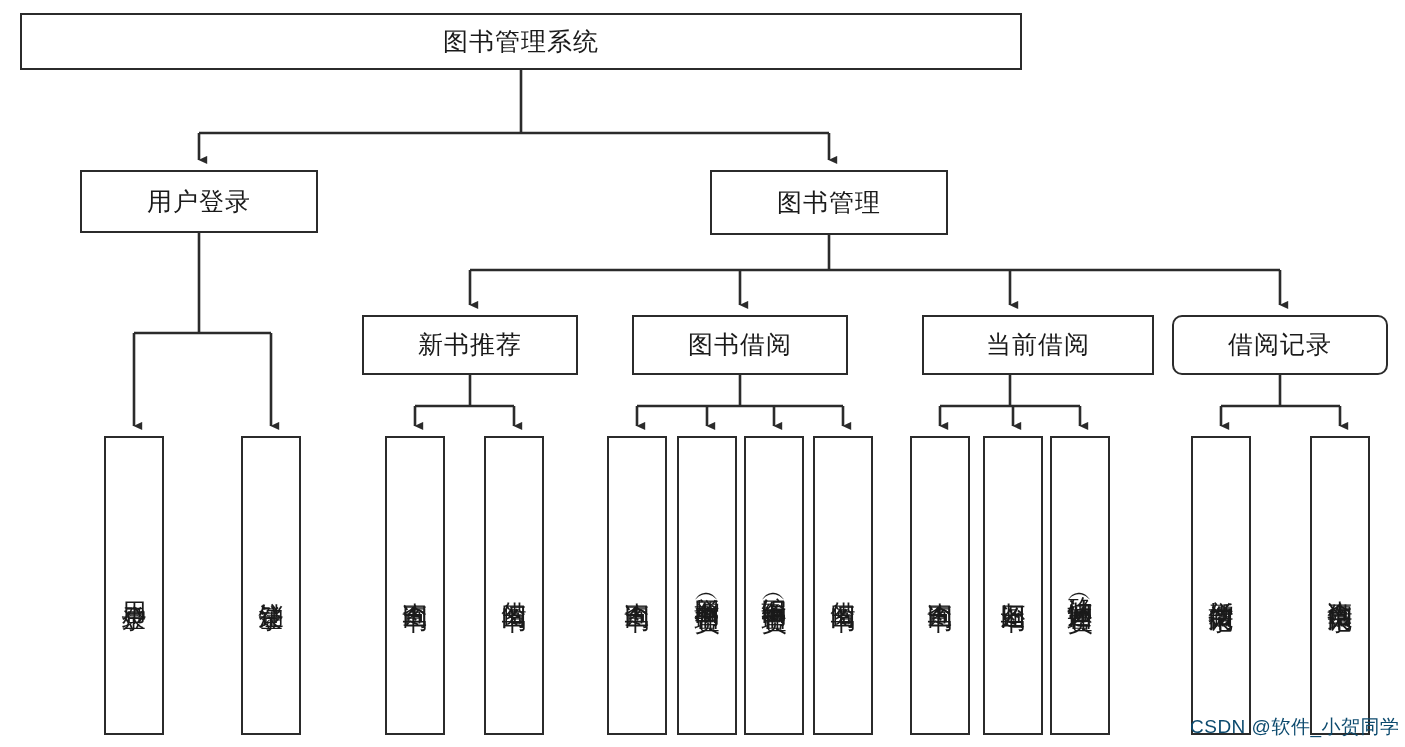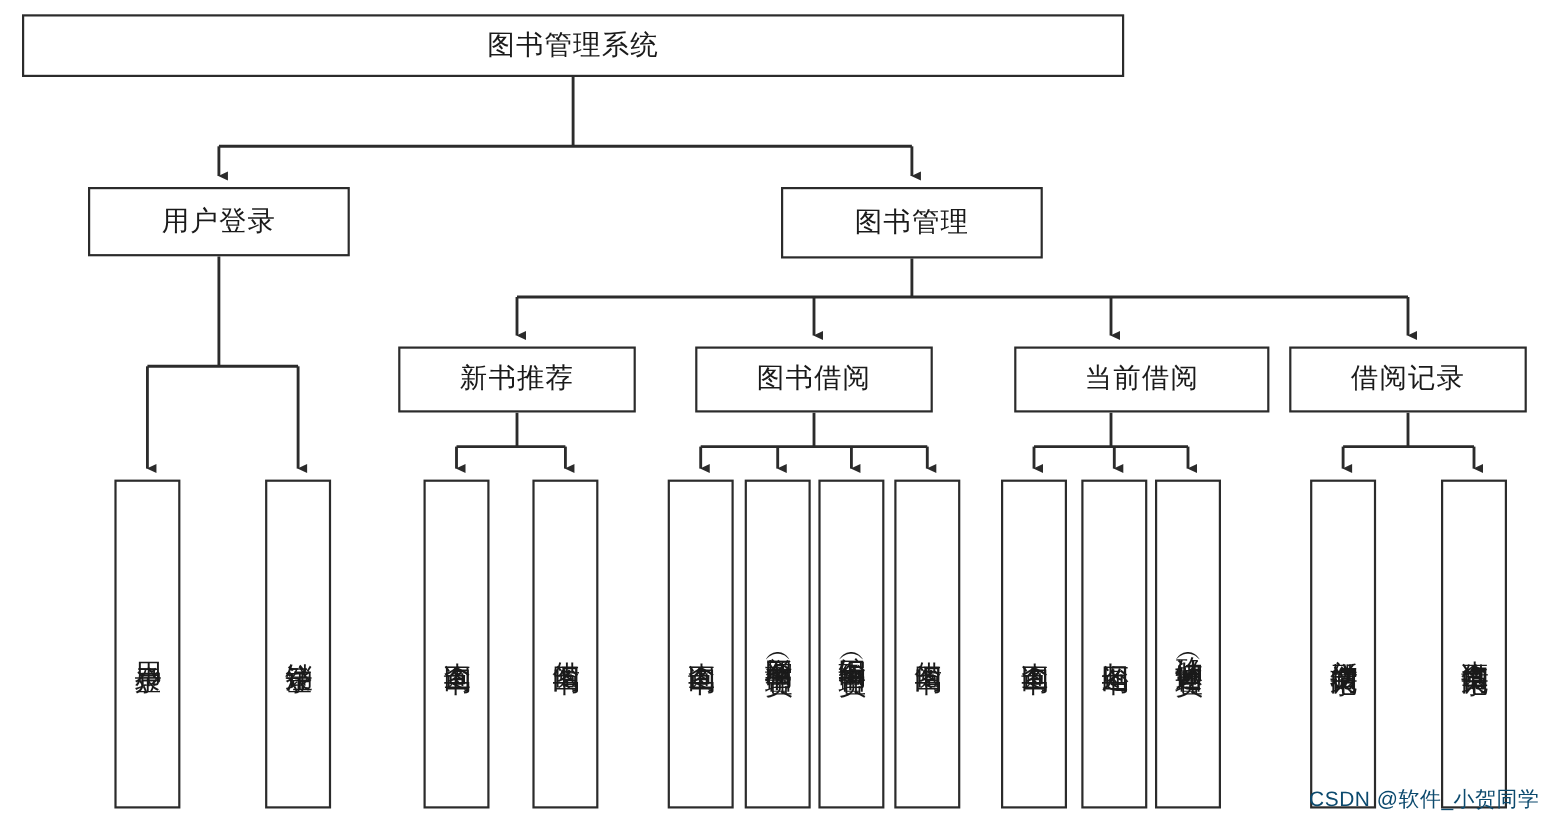--- a/index.html
+++ b/index.html
@@ -128,21 +128,21 @@
 
   <div class="node horiz" style="left: 362px; top: 315px; width: 216px; height: 60px;">
     <span class="label">新书推荐</span>
   </div>
   <div class="node horiz" style="left: 632px; top: 315px; width: 216px; height: 60px;">
     <span class="label">图书借阅</span>
   </div>
   <div class="node horiz" style="left: 902px; top: 315px; width: 232px; height: 60px; margin-left: 20px;">
     <span class="label">当前借阅</span>
   </div>
-  <div class="node horiz" style="left: 1172px; top: 315px; width: 216px; height: 60px;">
+  <div class="node horiz" style="left: 1172px; top: 315px; width: 216px; height: 60px; border-radius: 10px;">
     <span class="label">借阅记录</span>
   </div>
 
   <div class="node vert" style="left: 104px; top: 436px; width: 60px; height: 299px;">
     <span class="label">用户登录</span>
   </div>
   <div class="node vert" style="left: 241px; top: 436px; width: 60px; height: 299px;">
     <span class="label">注销登录</span>
   </div>
   <div class="node vert" style="left: 385px; top: 436px; width: 60px; height: 299px;">

